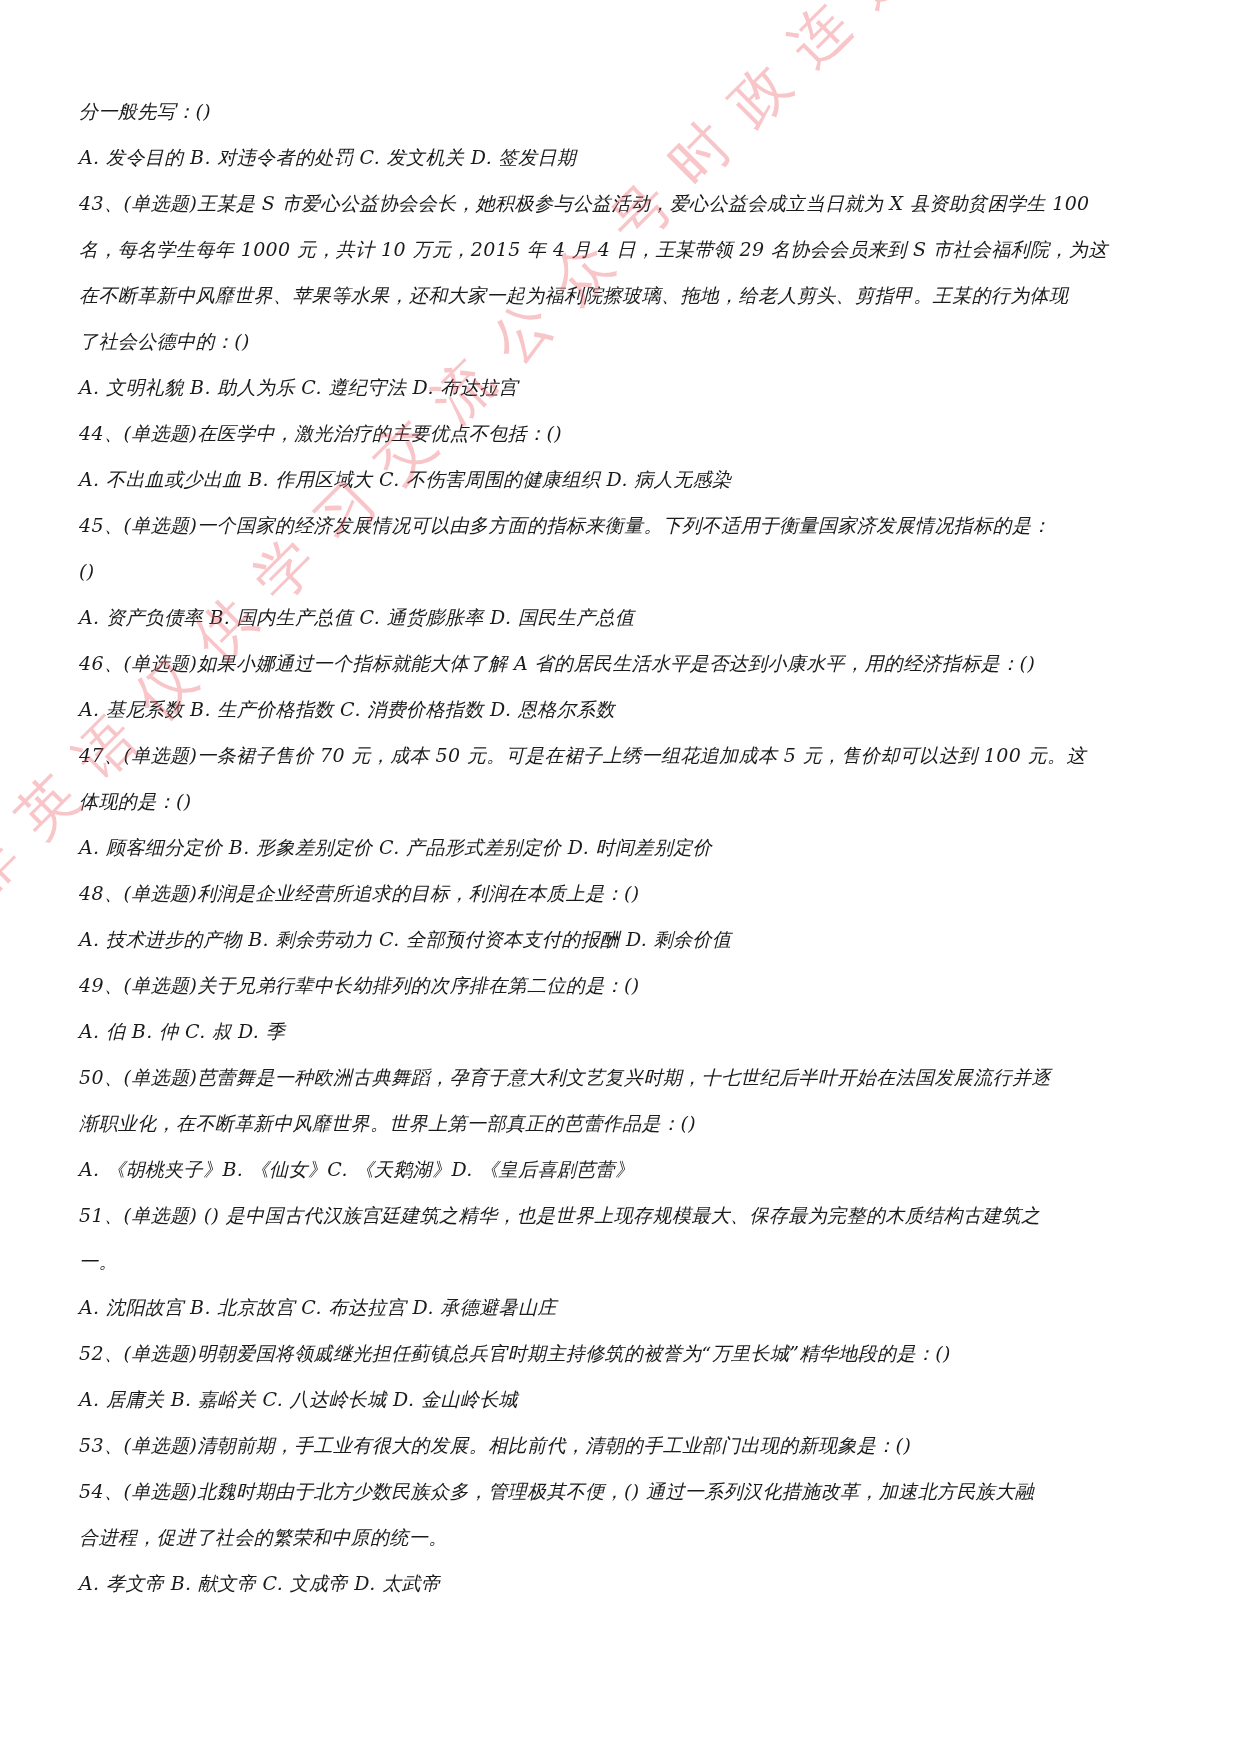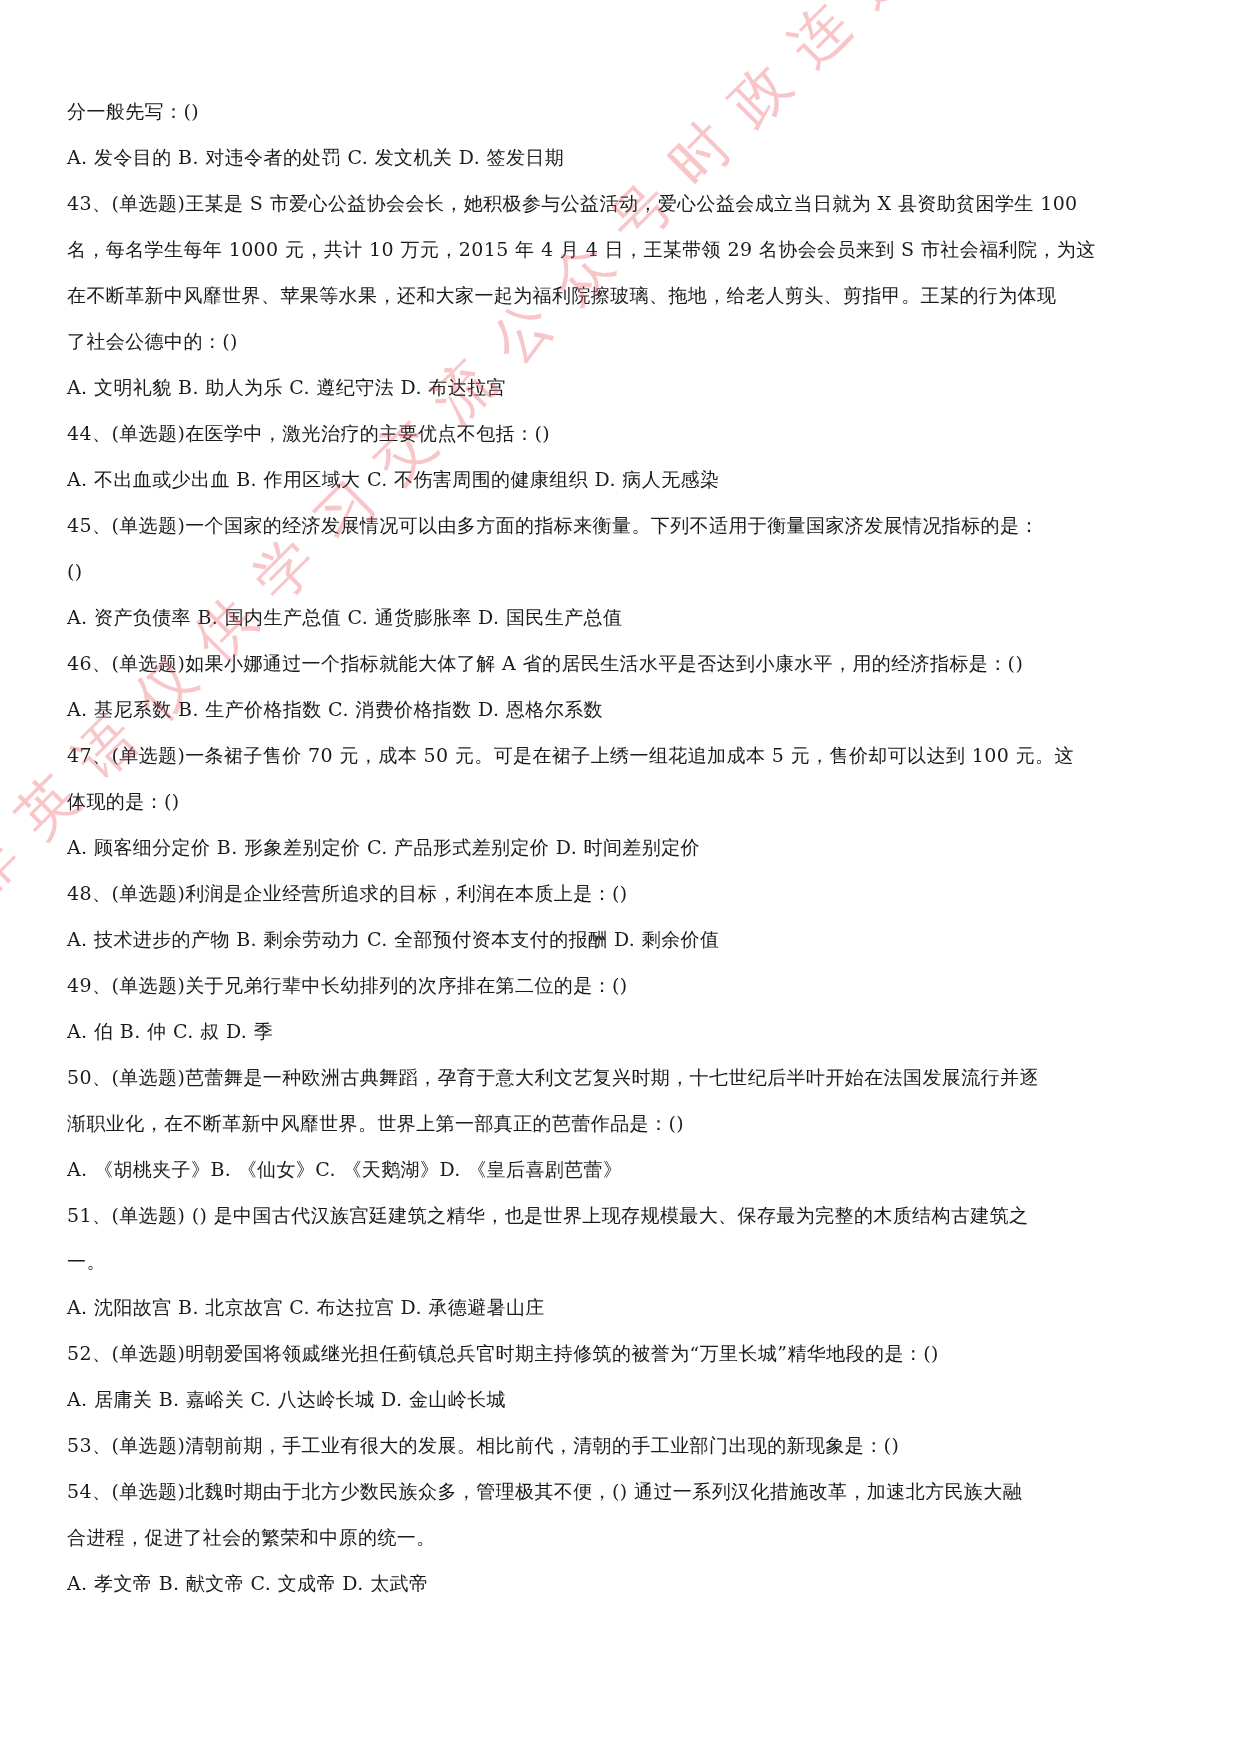--- a/index.html
+++ b/index.html
@@ -10,23 +10,24 @@
     body {
       width: 1240px;
       height: 1754px;
       position: relative;
       overflow: hidden;
       font-family: "DejaVu Serif", "Liberation Serif", serif;
       color: #1a1a1a;
     }
     .page {
       position: absolute;
-      left: 67px;
+      left: 79px;
       top: 88px;
       width: 1095px;
+      font-style: italic;
     }
     .line {
       font-size: 19px;
       line-height: 46px;
       height: 46px;
       white-space: nowrap;
       letter-spacing: 0.4px;
     }
     .watermark {
       position: absolute;

